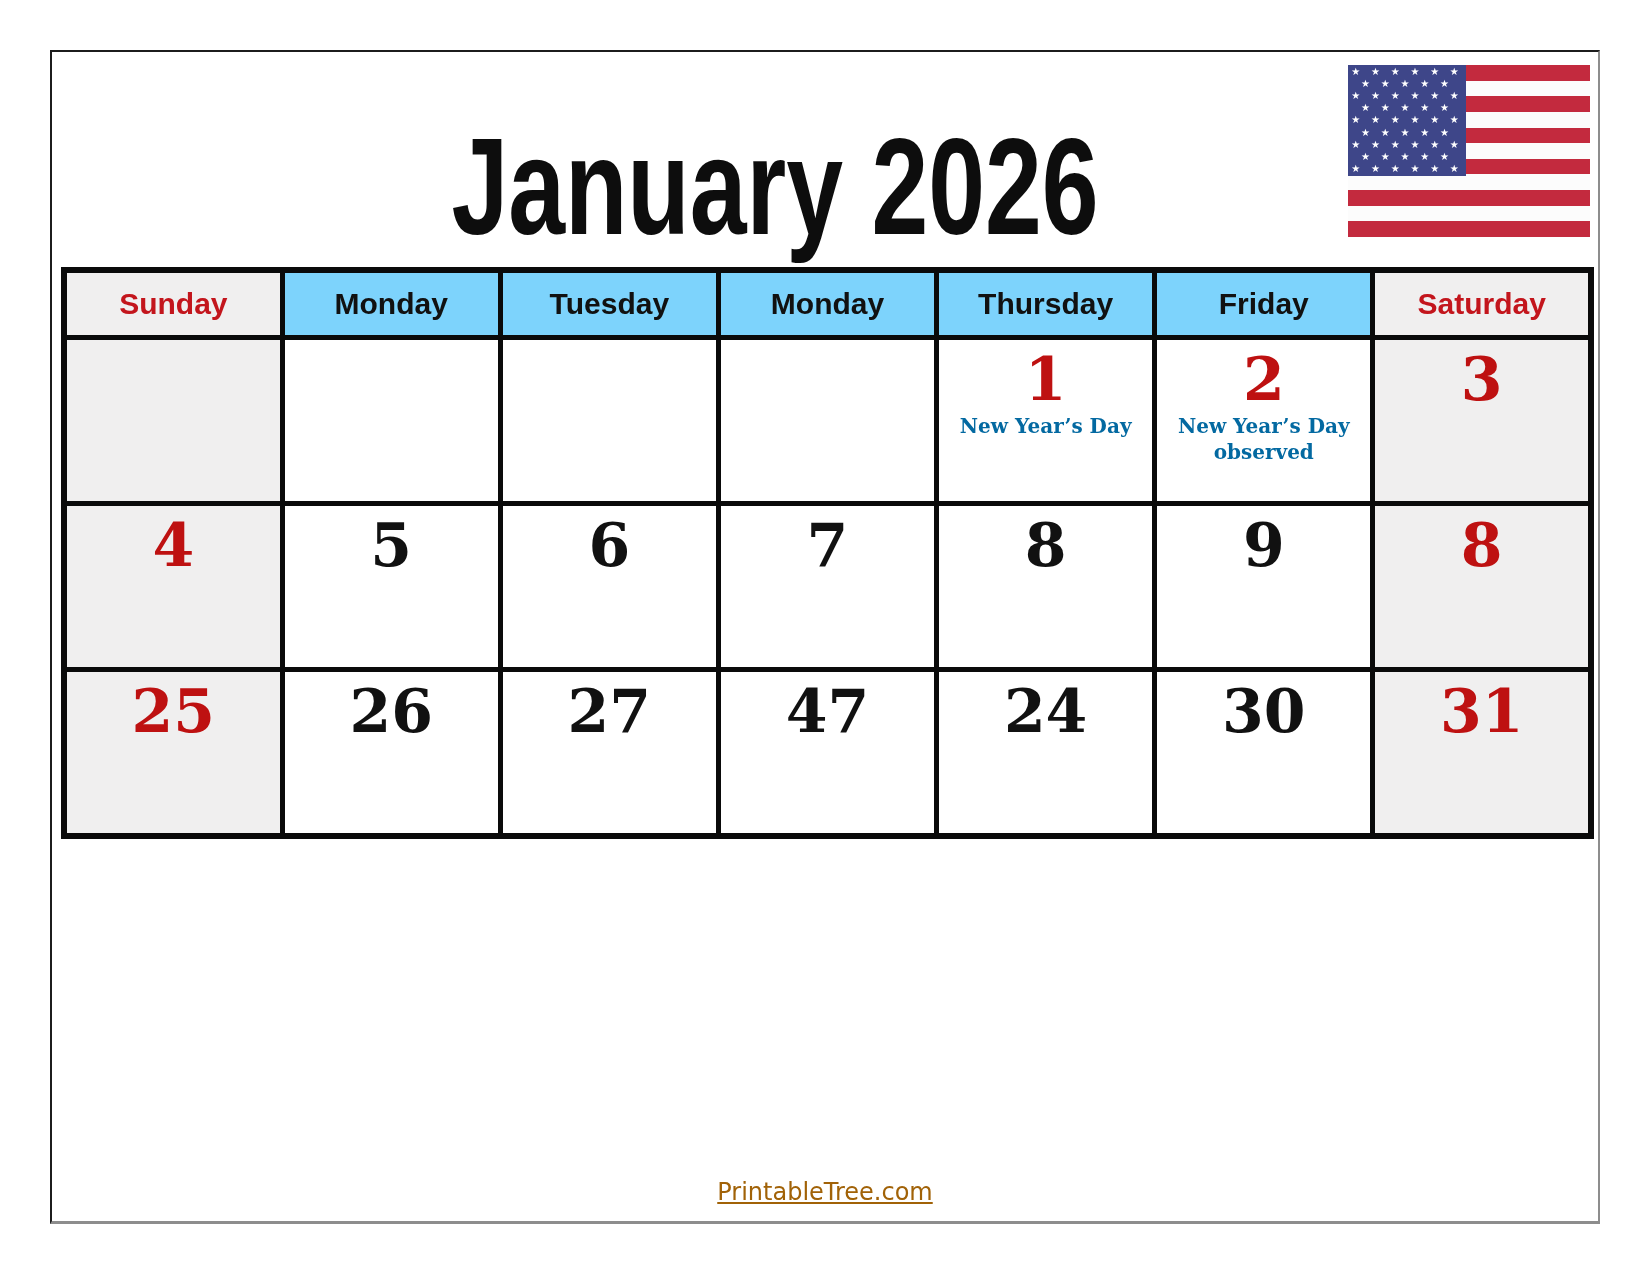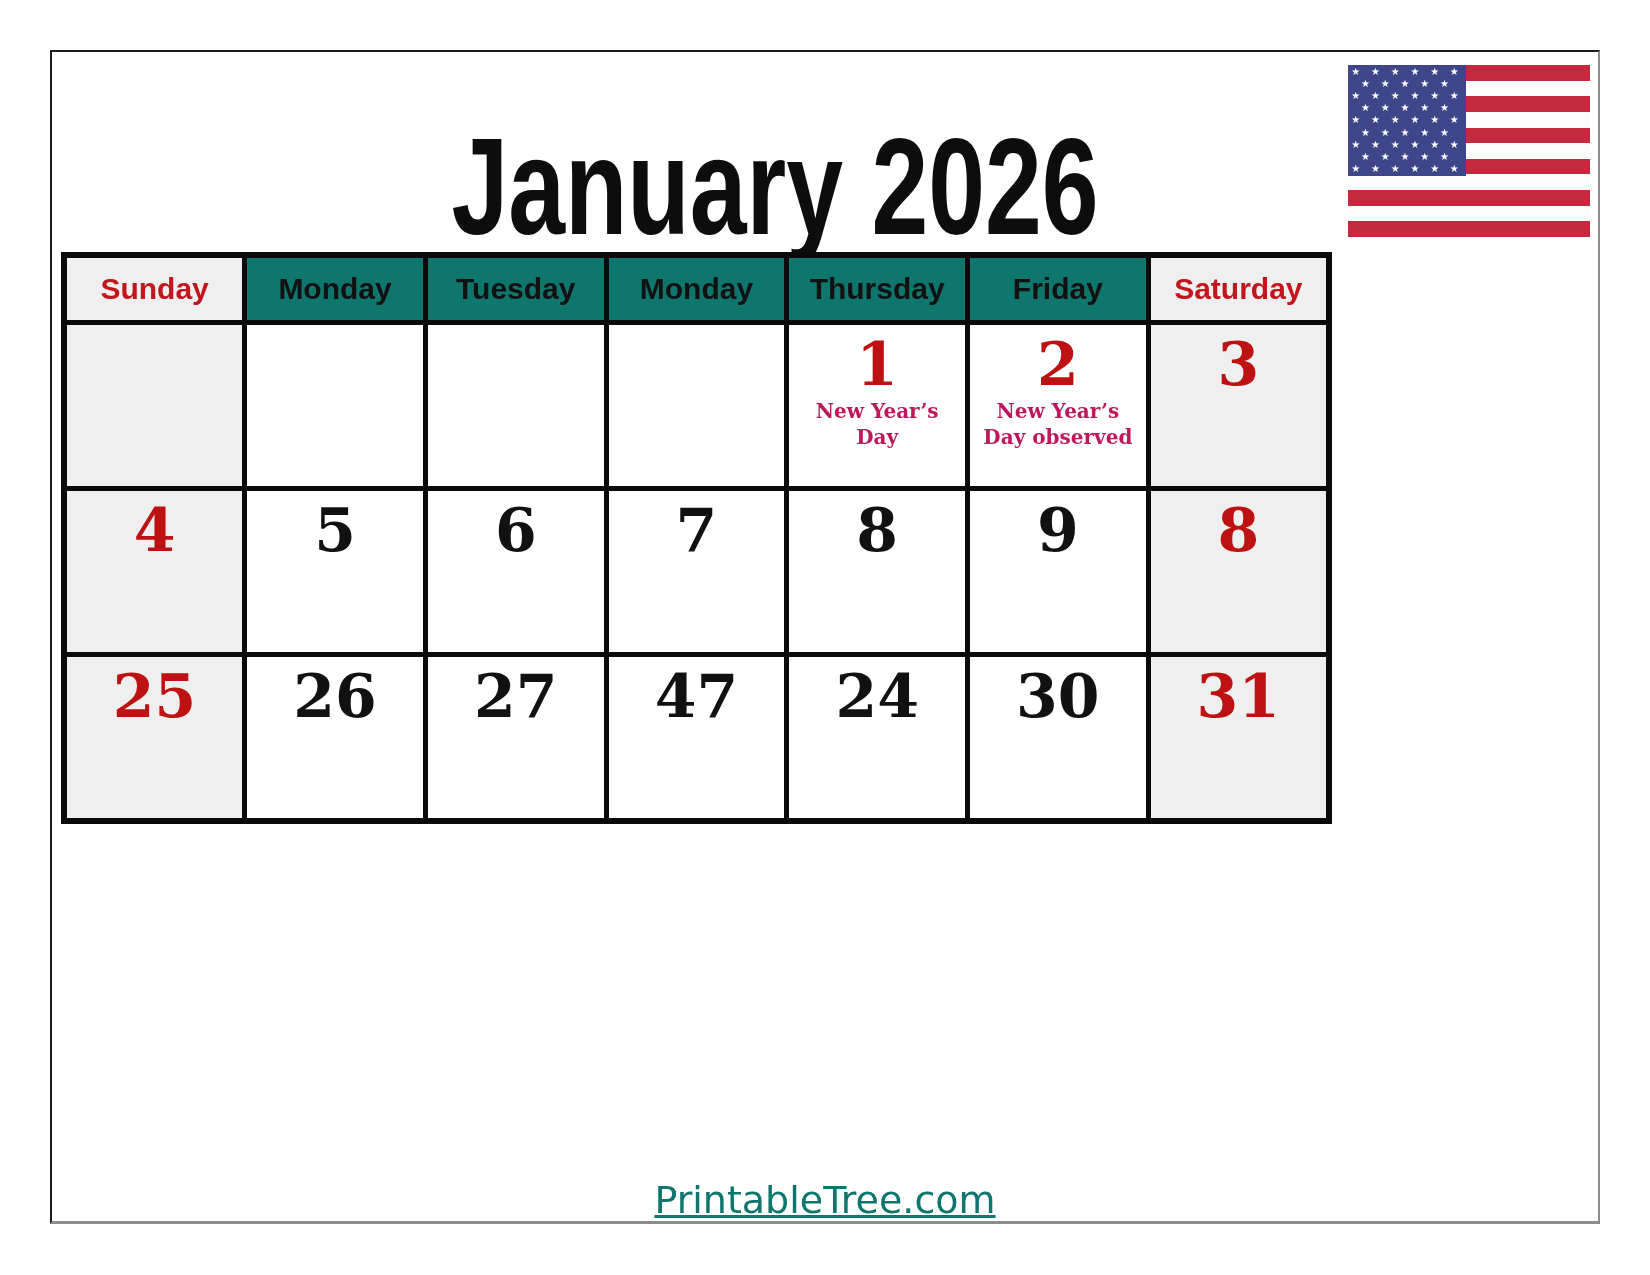--- a/index.html
+++ b/index.html
@@ -26,47 +26,47 @@
       #fcfcfc 15.6px, #fcfcfc 31.3px);
   }
   .canton{
     position:absolute;left:0;top:0;width:118px;height:111px;
     background:#3e4689;color:#ffffff;overflow:hidden;
     display:flex;flex-direction:column;justify-content:space-evenly;
   }
   .star-row{text-align:center;font-size:10px;line-height:1;letter-spacing:4px;white-space:nowrap;}
   
   table.cal{
-    position:absolute;left:9px;top:200px;width:1271px;
+    position:absolute;left:9px;top:215px;width:1533px;
     border-collapse:collapse;table-layout:fixed;background:#ffffff;
     border:6px solid #0a0a0a;
   }
   .cal th,.cal td{border:5px solid #0a0a0a;padding:0;}
   .cal th{
     height:62px;font-size:30px;font-weight:bold;color:#111111;
-    background:#0f766e;text-align:center;vertical-align:middle;
+    background:#7dd3fc;text-align:center;vertical-align:middle;
     font-family:"Liberation Sans",sans-serif;
   }
   .cal th.weekend{color:#c3151c;background:#f0efef;}
   .cal td{height:161px;vertical-align:top;background:#ffffff;}
   .cal td.weekend{background:#f0efef;}
   .num{
     text-align:center;font-family:"DejaVu Serif",serif;font-weight:bold;
     font-size:60px;line-height:1.05;color:#111111;margin-top:8px;
   }
   td.weekend .num,.num.red{color:#be1111;}
   .holiday{
     text-align:center;font-family:"DejaVu Serif",serif;font-weight:bold;
-    font-size:20px;line-height:1.3;color:#be185d;padding:2px 12px 0 12px;
+    font-size:20px;line-height:1.3;color:#0369a1;padding:2px 12px 0 12px;
   }
   
   .footer{position:absolute;left:0;right:0;top:1126px;text-align:center;}
   .footer a{
-    font-family:"DejaVu Sans",sans-serif;font-size:38px;
-    color:#0f766e;text-decoration:underline;cursor:pointer;margin-top:41px;
+    font-family:"DejaVu Sans",sans-serif;font-size:24px;
+    color:#a16207;text-decoration:underline;cursor:pointer;margin-top:41px;
   }
 </style>
 </head>
 <body>
 
 <div class="page">
 
   <div class="title">January 2026</div>
 
   <div class="flag">

